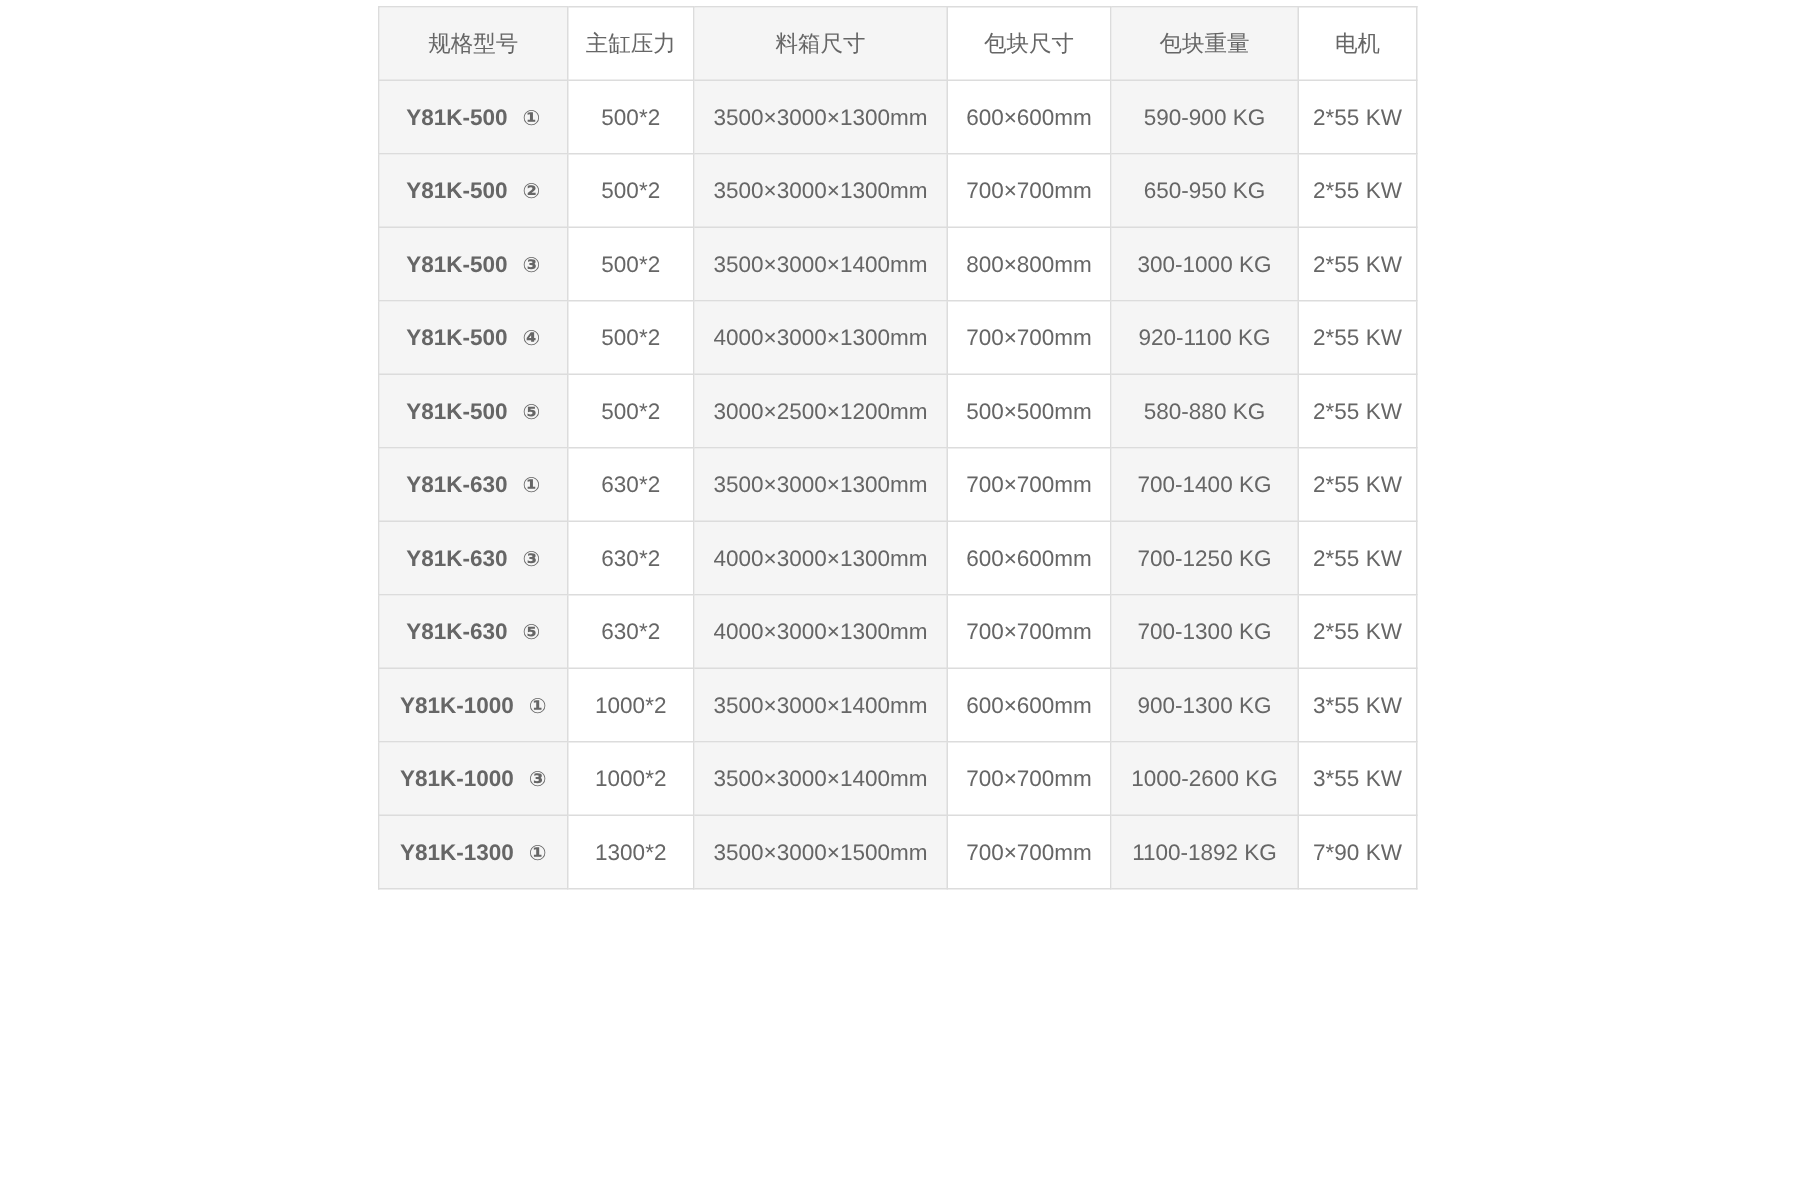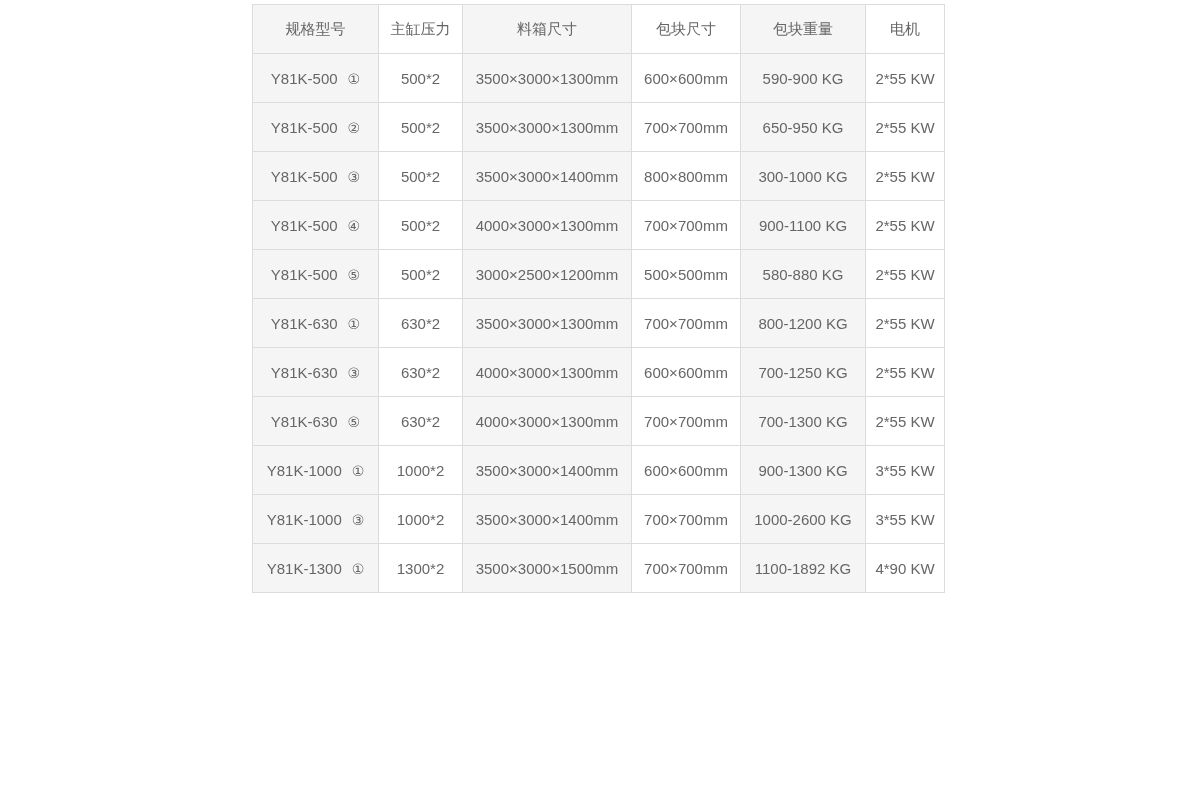--- a/index.html
+++ b/index.html
@@ -41,22 +41,23 @@
     background: #ffffff;
     white-space: nowrap;
     overflow: hidden;
   }
   
   .spec-table th:nth-child(odd), .spec-table td:nth-child(odd) {
     background: var(--stripe-bg, #f5f5f5);
   }
   .model-cell-inner {
     display: inline-flex;
-    align-items: flex-end;
+    align-items: flex-start;
     gap: 10px;
+    font-weight: bold;
   }
   .variant {
     font-size: 14px;
     color: var(--text-color, #666666);
   }
 </style>
 </head>
 <body>
 
 <div class="page">
@@ -122,21 +123,21 @@
         <tr>
     <td>
       <span class="model-cell-inner">
         <span>Y81K-500</span>
         <span class="variant">④</span>
       </span>
     </td>
     <td>500*2</td>
     <td>4000×3000×1300mm</td>
     <td>700×700mm</td>
-    <td>900-1100 KG</td>
+    <td>920-1100 KG</td>
     <td>2*55 KW</td>
   </tr>
         <tr>
     <td>
       <span class="model-cell-inner">
         <span>Y81K-500</span>
         <span class="variant">⑤</span>
       </span>
     </td>
     <td>500*2</td>
@@ -148,21 +149,21 @@
         <tr>
     <td>
       <span class="model-cell-inner">
         <span>Y81K-630</span>
         <span class="variant">①</span>
       </span>
     </td>
     <td>630*2</td>
     <td>3500×3000×1300mm</td>
     <td>700×700mm</td>
-    <td>800-1200 KG</td>
+    <td>700-1400 KG</td>
     <td>2*55 KW</td>
   </tr>
         <tr>
     <td>
       <span class="model-cell-inner">
         <span>Y81K-630</span>
         <span class="variant">③</span>
       </span>
     </td>
     <td>630*2</td>
@@ -214,17 +215,17 @@
     <td>
       <span class="model-cell-inner">
         <span>Y81K-1300</span>
         <span class="variant">①</span>
       </span>
     </td>
     <td>1300*2</td>
     <td>3500×3000×1500mm</td>
     <td>700×700mm</td>
     <td>1100-1892 KG</td>
-    <td>4*90 KW</td>
+    <td>7*90 KW</td>
   </tr>
       </tbody>
   </table>
 </div>
 
 </body></html>

